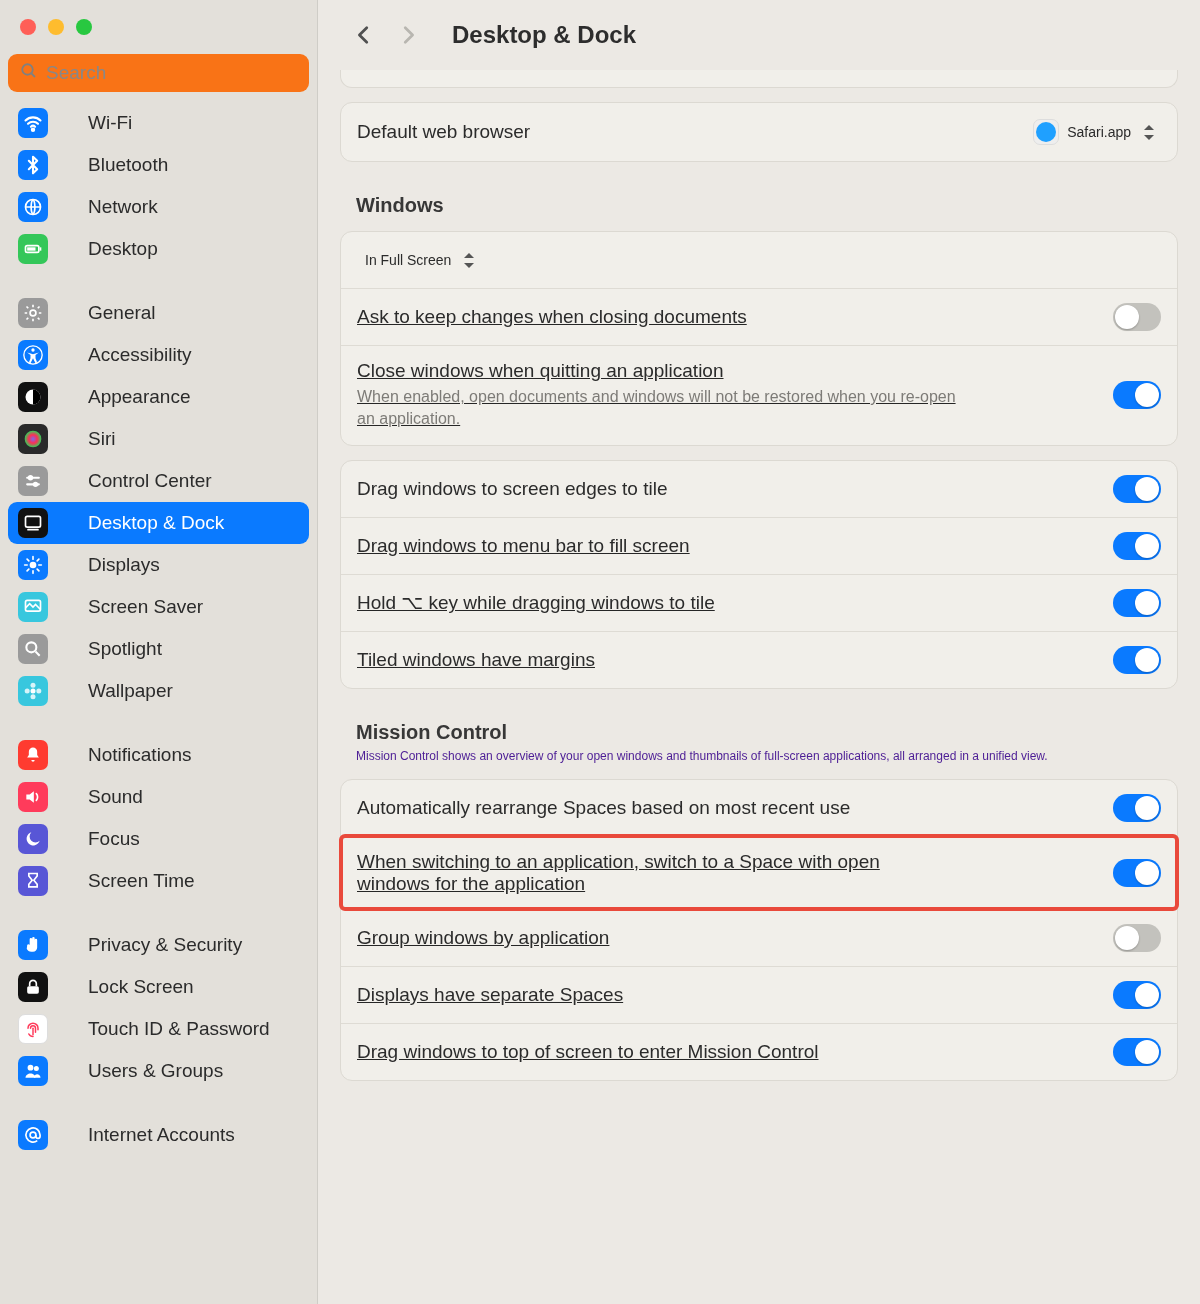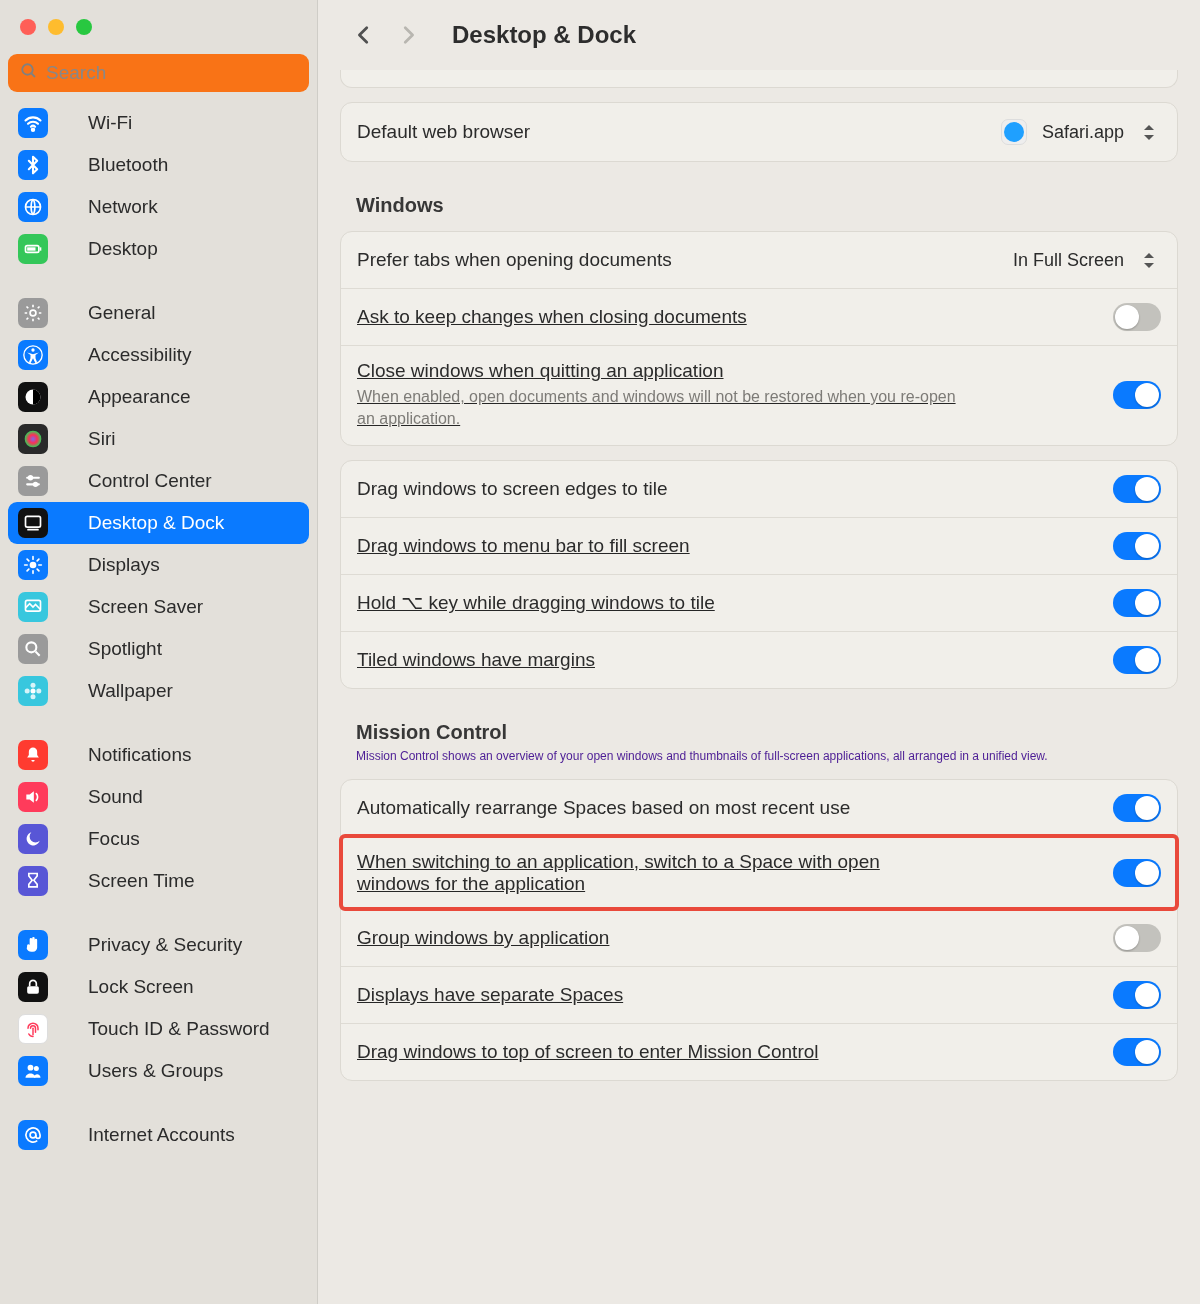--- a/index.html
+++ b/index.html
@@ -93,21 +93,21 @@
 
   
   .topslice {
     height:18px; background:#f1efea; border:1px solid #dcd9d2; border-top:none;
     border-bottom-left-radius:12px; border-bottom-right-radius:12px;
     margin-bottom: 6px;
   }
 
   
   .popup {
-    display:flex; align-items:center; gap:15px; font-size:18px; color:#2b2b2b;
+    display:flex; align-items:center; gap:8px; font-size:14px; color:#2b2b2b;
     padding:2px 2px 2px 8px; border-radius:6px;
   }
   .popup .upd {
     width:20px; height:22px; display:flex; flex-direction:column; justify-content:center; align-items:center; gap:1px;
     color:#555;
   }
   .upd svg{width:12px;height:8px; fill:#555;}
 
   .appicon {
     width:26px; height:26px; border-radius:7px; background:#eee; display:flex;align-items:center;justify-content:center;
@@ -430,21 +430,20 @@
                   <path d="M1 2 L6 7 L11 2 Z"></path>
                 </svg>
             </span>
           </div>
         </div>
       </section>
 
       <h2 class="section-title">Windows</h2>
       <section class="card">
         <div class="row">
-          <span class="lbl">Prefer tabs when opening documents</span>
           <div class="popup">
             <span>In Full Screen</span>
             <span class="upd">
               <svg viewBox="0 0 12 8">
                   <path d="M1 6 L6 1 L11 6 Z"></path>
                 </svg>
               <svg viewBox="0 0 12 8">
                   <path d="M1 2 L6 7 L11 2 Z"></path>
                 </svg>
             </span>

